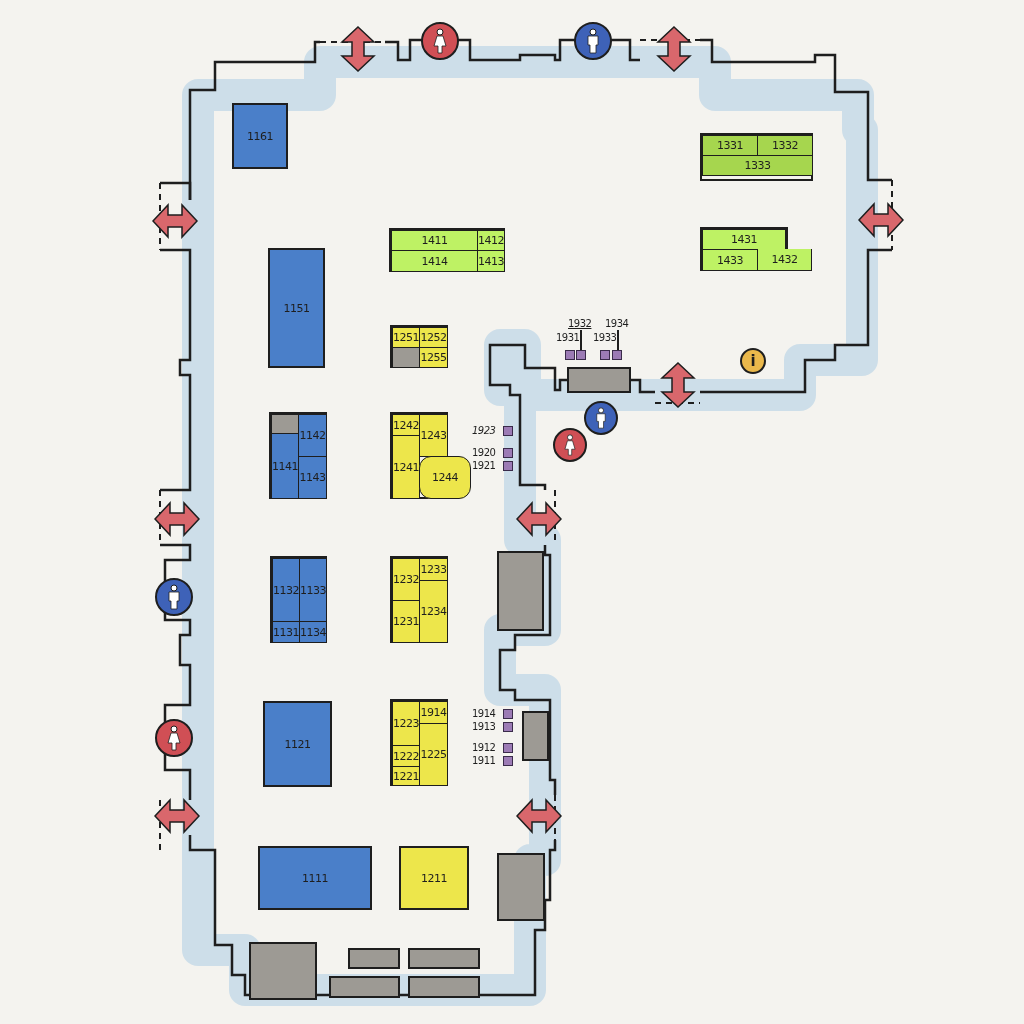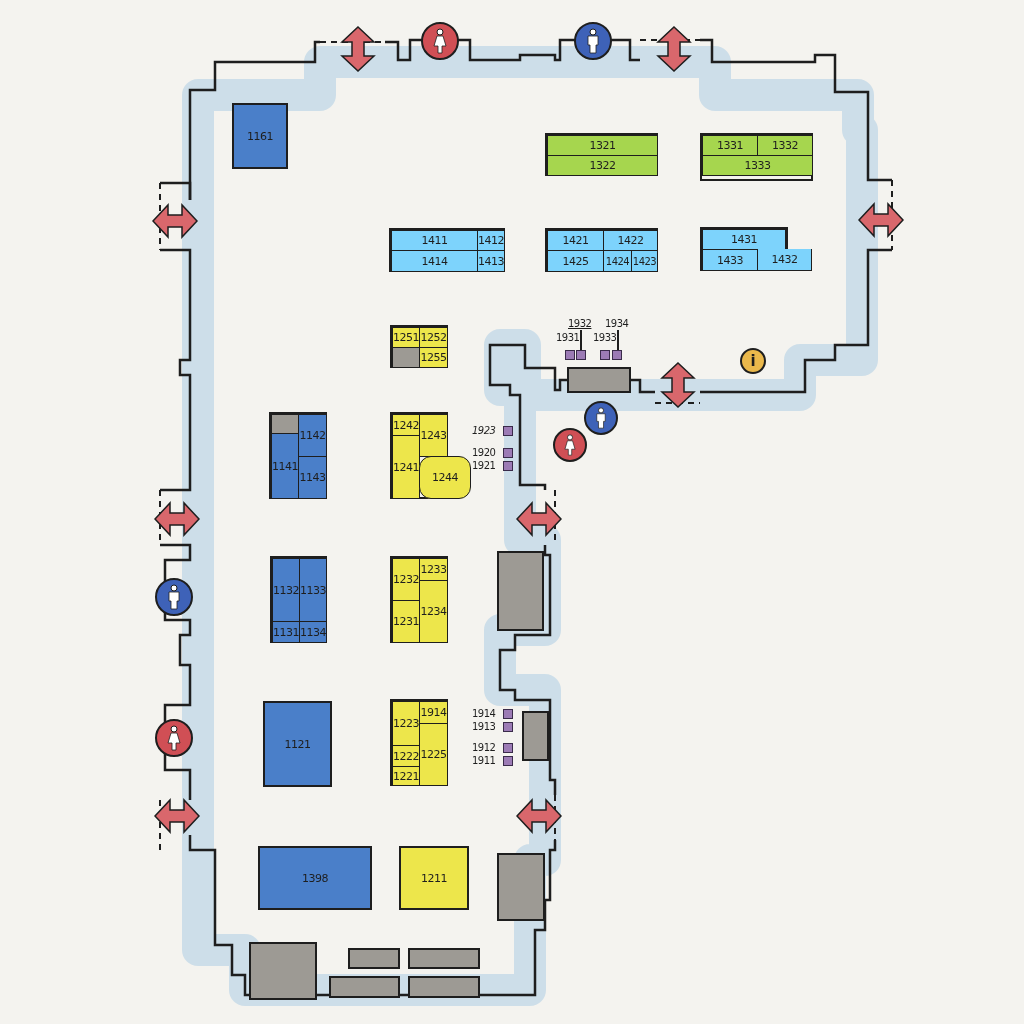--- a/index.html
+++ b/index.html
@@ -5,21 +5,21 @@
   html, body { margin:0; padding:0; }
   body { width:1024px; height:1024px; background:#f4f3ef; position:relative; overflow:hidden;
          font-family:"DejaVu Sans", sans-serif; }
   #map { position:absolute; left:0; top:0; width:1024px; height:1024px;padding-left:40px; }
   .booth { position:absolute; border:2px solid #1e1e1e; box-sizing:border-box; }
   .cell { position:absolute; border:1.5px solid #1e1e1e; box-sizing:border-box;
           display:flex; align-items:center; justify-content:center;
           font-size:11px; color:#1e1e1e; letter-spacing:-0.5px; }
   .blue { background:#4a7fc9; }
   .green { background:#a6d64e; }
-  .red { background:#7dd3fc; }
+  .red { background:#bef264; }
   .yellow { background:#ede64b; }
   .gray { background:#9d9a94; }
   .small-label { position:absolute; font-size:10px; color:#1e1e1e; letter-spacing:-0.5px; white-space:nowrap; }
   .kiosk { position:absolute; width:10px; height:10px; background:#9c7bb5; border:1.5px solid #3a2b4a; box-sizing:border-box; }
   .rest { position:absolute; width:38px; height:38px; border-radius:50%; border:2px solid #1e1e1e; box-sizing:border-box;
           display:flex; align-items:center; justify-content:center; }
   .rest.men { background:#3e62b8; }
   .rest.women { background:#d04f55; }
   .info { position:absolute; width:26px; height:26px; border-radius:50%; background:#eab84b; border:2px solid #1e1e1e;
           box-sizing:border-box; display:flex; align-items:center; justify-content:center; font-weight:bold; font-size:15px; color:#1e1e1e; }
@@ -56,64 +56,56 @@
       <path d="M160 490 L160 545"></path>
       <path d="M555 490 L555 545"></path>
       <path d="M555 795 L555 840"></path>
       <path d="M160 800 L160 850"></path>
     </g>
   </svg>
 
   <div class="booth blue" style="left:232px;top:103px;width:56px;height:66px;">
     <div class="cell" style="left:0;top:0;width:100%;height:100%;border:none;">1161</div>
   </div>
+  <div class="booth blue" style="left:268px;top:248px;width:57px;height:120px;">
+    <div class="cell" style="left:0;top:0;width:100%;height:100%;border:none;">1151</div>
+  </div>
 
   <div class="booth" style="left:269px;top:412px;width:58px;height:87px;">
     <div class="cell gray" style="left:0;top:0;width:28px;height:20px;"></div>
     <div class="cell blue" style="left:0;top:19px;width:28px;height:66px;">1141</div>
     <div class="cell blue" style="left:27px;top:0;width:29px;height:43px;">1142</div>
     <div class="cell blue" style="left:27px;top:42px;width:29px;height:43px;">1143</div>
   </div>
 
   <div class="booth" style="left:270px;top:556px;width:57px;height:87px;">
     <div class="cell blue" style="left:0;top:0;width:28px;height:64px;">1132</div>
     <div class="cell blue" style="left:27px;top:0;width:28px;height:64px;">1133</div>
     <div class="cell blue" style="left:0;top:63px;width:28px;height:22px;">1131</div>
     <div class="cell blue" style="left:27px;top:63px;width:28px;height:22px;">1134</div>
   </div>
 
   <div class="booth blue" style="left:263px;top:701px;width:69px;height:86px;">
     <div class="cell" style="left:0;top:0;width:100%;height:100%;border:none;">1121</div>
   </div>
   <div class="booth blue" style="left:258px;top:846px;width:114px;height:64px;">
-    <div class="cell" style="left:0;top:0;width:100%;height:100%;border:none;">1398</div>
-  </div>
-
-  <div class="booth" style="left:545px;top:133px;width:113px;height:43px;">
-    <div class="cell green" style="left:0;top:0;width:111px;height:21px;">1321</div>
-    <div class="cell green" style="left:0;top:20px;width:111px;height:21px;">1322</div>
-  </div>
+    <div class="cell" style="left:0;top:0;width:100%;height:100%;border:none;">1111</div>
+  </div>
+
   <div class="booth" style="left:700px;top:133px;width:113px;height:48px;text-align:center;">
     <div class="cell green" style="left:0;top:0;width:56px;height:21px;">1331</div>
     <div class="cell green" style="left:55px;top:0;width:56px;height:21px;">1332</div>
     <div class="cell green" style="left:0;top:20px;width:111px;height:21px;">1333</div>
   </div>
 
   <div class="booth" style="left:389px;top:228px;width:116px;height:44px;">
     <div class="cell red" style="left:0;top:0;width:87px;height:21px;">1411</div>
     <div class="cell red" style="left:86px;top:0;width:28px;height:21px;">1412</div>
     <div class="cell red" style="left:0;top:20px;width:87px;height:22px;">1414</div>
     <div class="cell red" style="left:86px;top:20px;width:28px;height:22px;">1413</div>
-  </div>
-  <div class="booth" style="left:545px;top:228px;width:113px;height:44px;">
-    <div class="cell red" style="left:0;top:0;width:57px;height:21px;">1421</div>
-    <div class="cell red" style="left:56px;top:0;width:55px;height:21px;">1422</div>
-    <div class="cell red" style="left:0;top:20px;width:57px;height:22px;">1425</div>
-    <div class="cell red" style="left:56px;top:20px;width:29px;height:22px;font-size:10px;">1424</div>
-    <div class="cell red" style="left:84px;top:20px;width:27px;height:22px;font-size:10px;">1423</div>
   </div>
   <div class="booth red" style="left:700px;top:227px;width:88px;height:44px;">
     <div class="cell red" style="left:0;top:0;width:84px;height:21px;">1431</div>
     <div class="cell red" style="left:0;top:20px;width:56px;height:22px;">1433</div>
     <div class="cell red" style="left:55px;top:20px;width:55px;height:22px;border-top:none;">1432</div>
   </div>
 
   <div class="booth" style="left:390px;top:325px;width:58px;height:43px;">
     <div class="cell yellow" style="left:0;top:0;width:28px;height:21px;">1251</div>
     <div class="cell yellow" style="left:27px;top:0;width:29px;height:21px;">1252</div>

